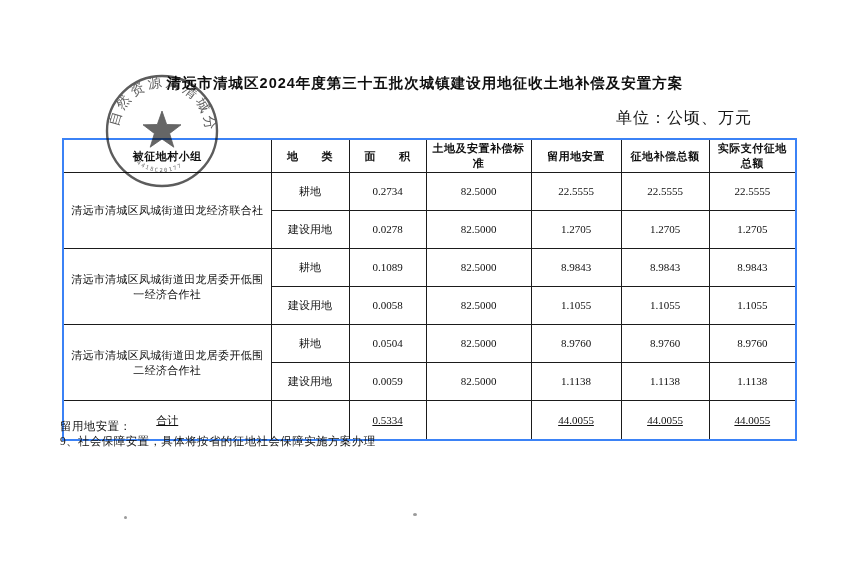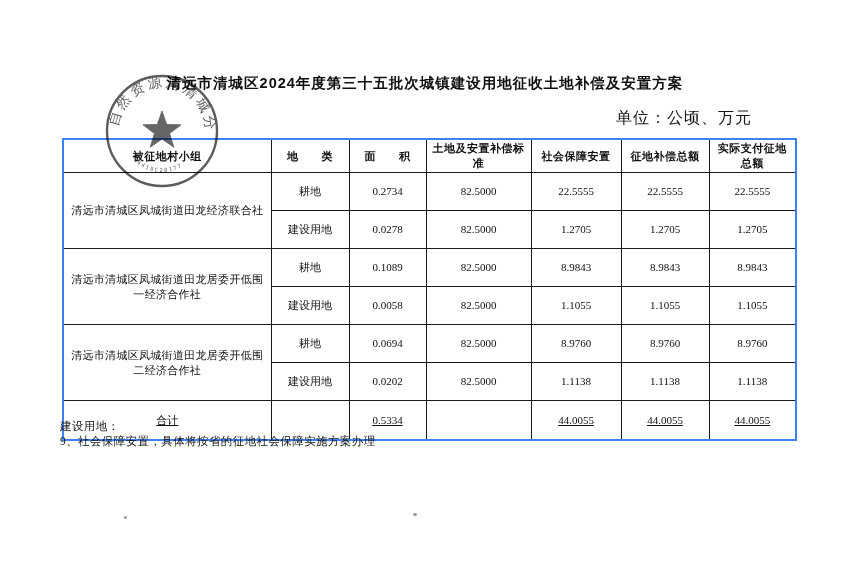--- a/index.html
+++ b/index.html
@@ -60,21 +60,21 @@
         <col style="width:90px">
         <col style="width:88px">
         <col style="width:87px">
     </colgroup>
     <thead>
       <tr>
         <th>被征地村小组</th>
         <th>地　　类</th>
         <th>面　　积</th>
         <th>土地及安置补偿标准</th>
-        <th>社会保障安置</th>
+        <th>留用地安置</th>
         <th>征地补偿总额</th>
         <th>实际支付征地总额</th>
       </tr>
     </thead>
     <tbody>
       <tr>
         <td class="village" rowspan="2">清远市清城区凤城街道田龙经济联合社</td>
         <td>耕地</td>
         <td>0.2734</td>
         <td>82.5000</td>
@@ -103,48 +103,48 @@
         <td>建设用地</td>
         <td>0.0058</td>
         <td>82.5000</td>
         <td>1.1055</td>
         <td>1.1055</td>
         <td>1.1055</td>
       </tr>
       <tr>
         <td class="village" rowspan="2">清远市清城区凤城街道田龙居委开低围二经济合作社</td>
         <td>耕地</td>
-        <td>0.0694</td>
+        <td>0.0504</td>
         <td>82.5000</td>
         <td>8.9760</td>
         <td>8.9760</td>
         <td>8.9760</td>
       </tr>
       <tr>
         <td>建设用地</td>
-        <td>0.0202</td>
+        <td>0.0059</td>
         <td>82.5000</td>
         <td>1.1138</td>
         <td>1.1138</td>
         <td>1.1138</td>
       </tr>
       <tr class="total-row">
         <td>合计</td>
         <td></td>
         <td>0.5334</td>
         <td></td>
         <td>44.0055</td>
         <td>44.0055</td>
         <td>44.0055</td>
       </tr>
     </tbody>
   </table>
 
   <div class="footnotes">
-    <div>建设用地：</div>
+    <div>留用地安置：</div>
     <div>9、社会保障安置，具体将按省的征地社会保障实施方案办理</div>
   </div>
 
   <svg class="seal" width="120" height="126" viewBox="0 0 120 126">
     <defs>
       <path id="sealTopArc" d="M 16,63 A 44,44 0 1 1 104,63" fill="none"></path>
       <path id="sealBottomArc" d="M 26,86 A 41,41 0 0 0 94,86" fill="none"></path>
     </defs>
     <circle cx="60" cy="63" r="55" fill="none" stroke="#2e2e2e" stroke-width="2.4"></circle>
     <path d="M60,43 L64.7,56.5 L79,56.8 L67.6,65.5 L71.8,79.2 L60,71 L48.2,79.2 L52.4,65.5 L41,56.8 L55.3,56.5 Z" fill="#3a3a3a" stroke="#2e2e2e" stroke-width="0.8"></path>

